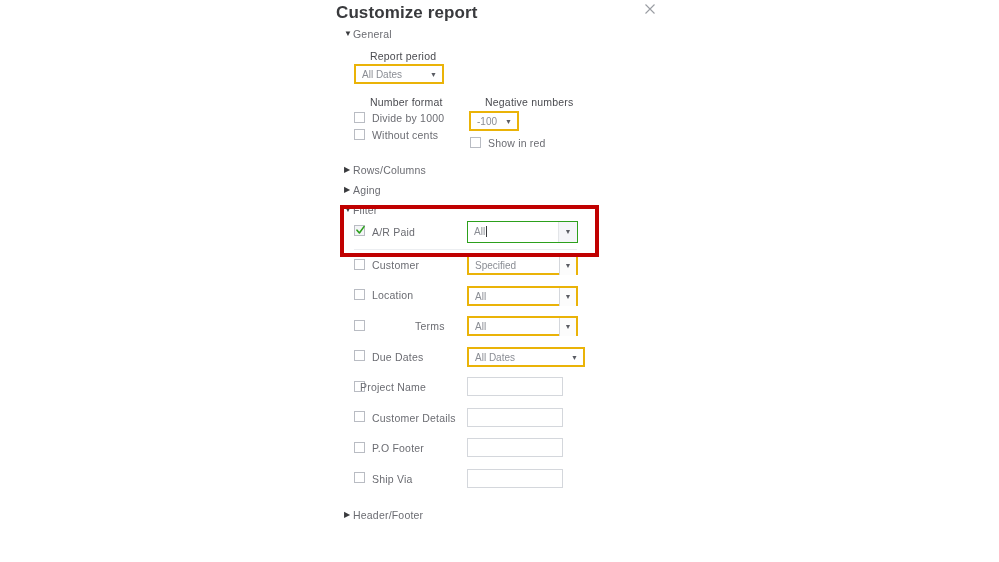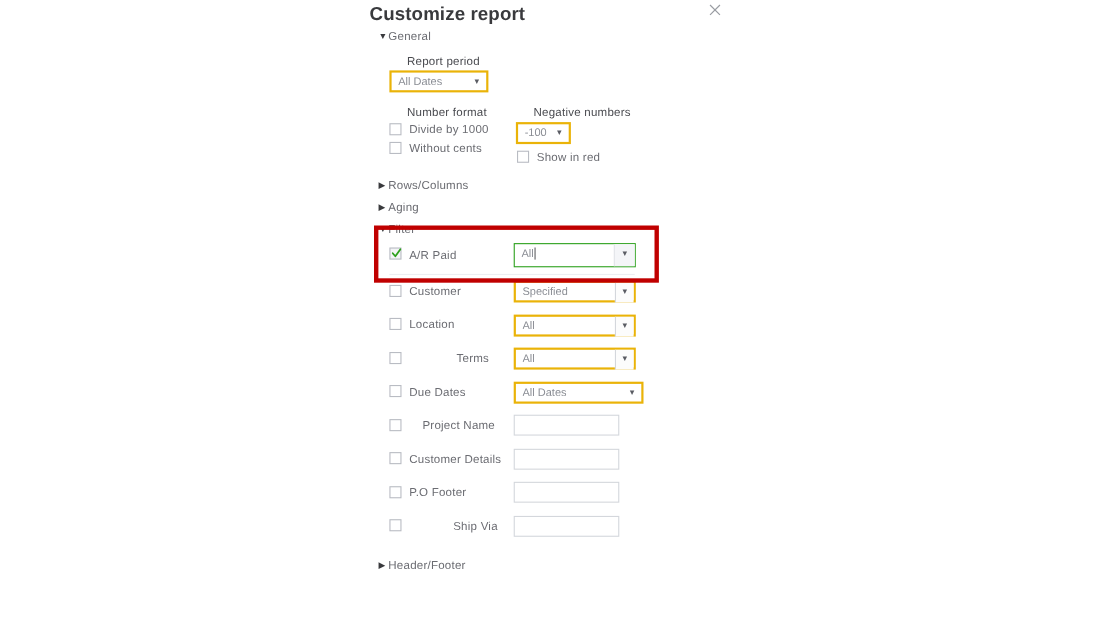--- a/index.html
+++ b/index.html
@@ -256,33 +256,33 @@
   </div>
 
   <div class="cb" style="left:18px; top:350px;"></div>
   <div class="field-label" style="left:36px; top:351px;">Due Dates</div>
   <div class="dd" style="left:131px; top:347px; width:118px;">
     <span class="val">All Dates</span>
     <span class="caret">▼</span>
   </div>
 
   <div class="cb" style="left:18px; top:381px;"></div>
-  <div class="field-label" style="left:48px; top:381px;">Project Name</div>
+  <div class="field-label" style="left:24px; top:381px;">Project Name</div>
   <div class="txtin" style="left:131px; top:377px;"></div>
 
   <div class="cb" style="left:18px; top:411px;"></div>
   <div class="field-label" style="left:36px; top:412px;">Customer Details</div>
   <div class="txtin" style="left:131px; top:408px;"></div>
 
   <div class="cb" style="left:18px; top:442px;"></div>
   <div class="field-label" style="left:36px; top:442px;">P.O Footer</div>
   <div class="txtin" style="left:131px; top:438px;"></div>
 
   <div class="cb" style="left:18px; top:472px;"></div>
-  <div class="field-label" style="left:36px; top:473px;margin-left:40px;">Ship Via</div>
+  <div class="field-label" style="left:36px; top:473px;">Ship Via</div>
   <div class="txtin" style="left:131px; top:469px;"></div>
 
   <div class="section" style="left:8px; top:508px;">
     <span class="tri">▶</span><span class="lbl">Header/Footer</span>
   </div>
 
 </div>
 
 <div id="highlight"></div>
 

